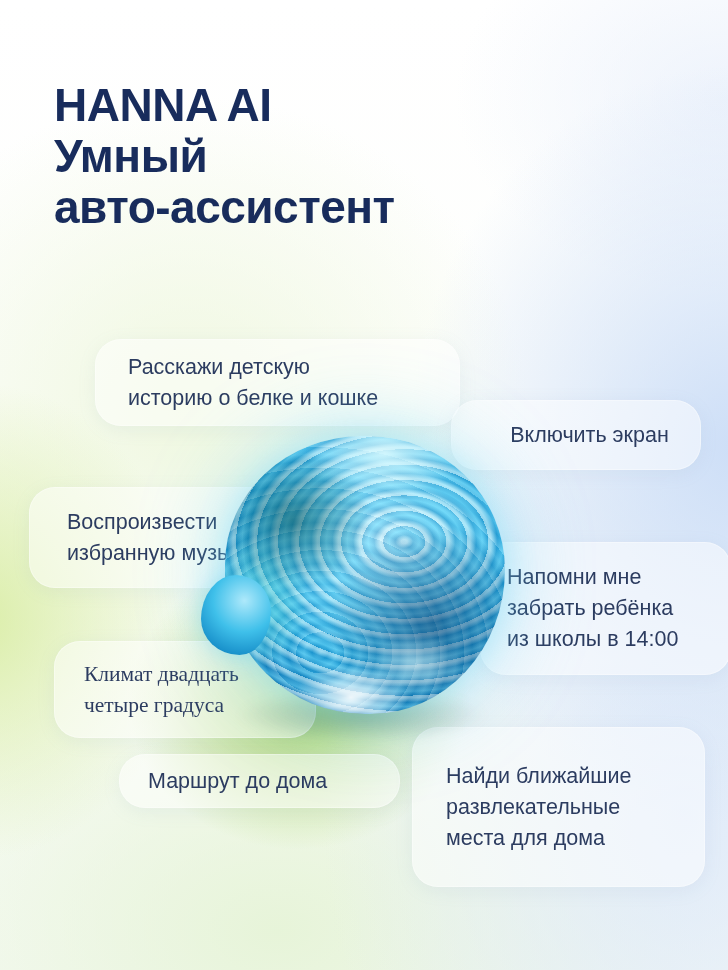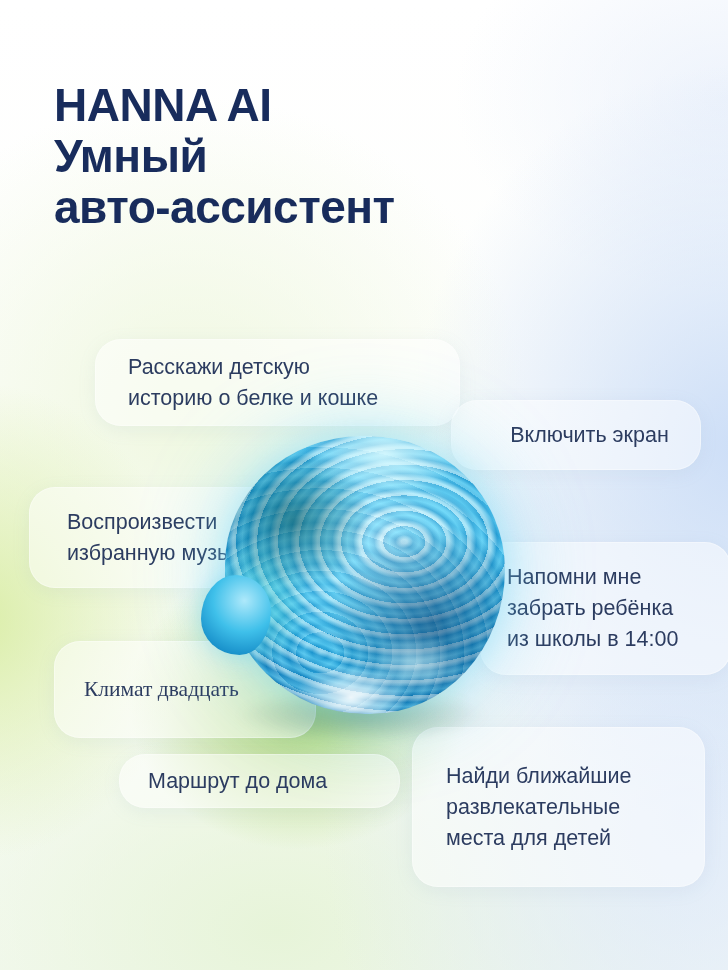--- a/index.html
+++ b/index.html
@@ -113,28 +113,29 @@
   </div>
 
   <div class="bubble b-remind">
     <span>Напомни мне</span>
     <span>забрать ребёнка</span>
     <span>из школы в 14:00</span>
   </div>
 
   <div class="bubble b-climate">
     <span>Климат двадцать</span>
+    <span>четыре градуса</span>
   </div>
 
   <div class="bubble b-route">
     <span>Маршрут до дома</span>
   </div>
 
   <div class="bubble b-places">
     <span>Найди ближайшие</span>
     <span>развлекательные</span>
-    <span>места для детей</span>
+    <span>места для дома</span>
   </div>
 
   <div class="blob-shadow"></div>
   <div class="blob"></div>
 
 </div>
 
 </body></html>

